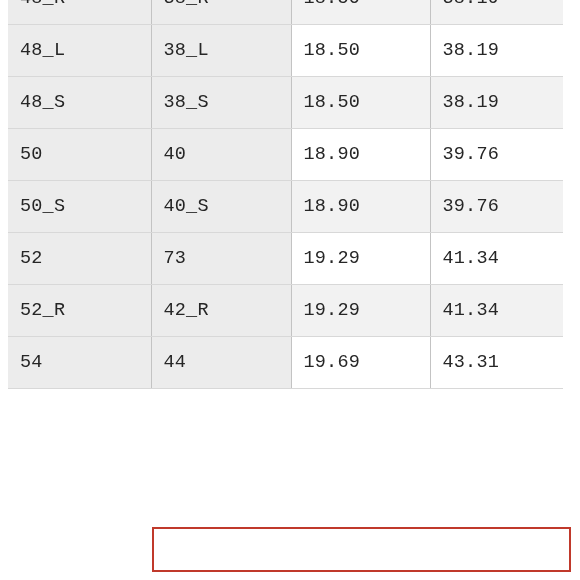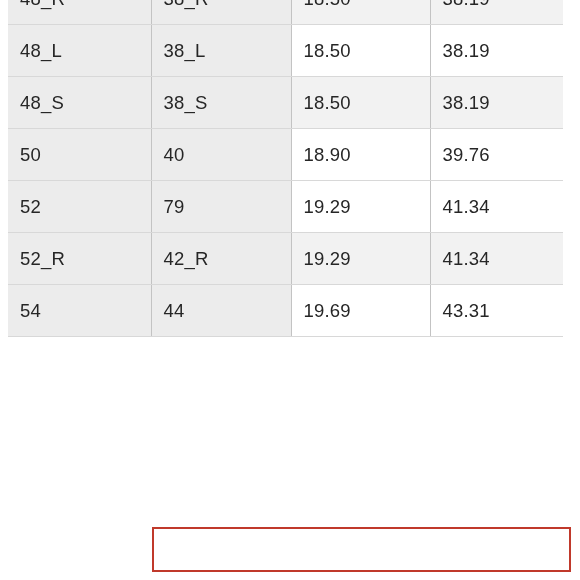--- a/index.html
+++ b/index.html
@@ -14,20 +14,21 @@
     font-family: "Liberation Sans", "DejaVu Sans", sans-serif;
     -webkit-font-smoothing: antialiased;
   }
 
   #page {
     position: relative;
     width: 580px;
     height: 580px;
     background: #ffffff;
     overflow: hidden;
+    font-family: Liberation Mono, monospace;
   }
 
   
   #table-wrap {
     position: absolute;
     left: 8px;
     top: -28px;           
     width: 555px;
   }
 
@@ -119,23 +120,29 @@
             <td class="label-col">38_S</td>
             <td class="value-col">18.50</td>
             <td class="value-col col-last">38.19</td>
           </tr>
           <tr class="row-odd">
             <td class="label-col">50</td>
             <td class="label-col">40</td>
             <td class="value-col">18.90</td>
             <td class="value-col col-last">39.76</td>
           </tr>
+          <tr class="row-even">
+            <td class="label-col">50_S</td>
+            <td class="label-col">40_S</td>
+            <td class="value-col">18.90</td>
+            <td class="value-col col-last">39.76</td>
+          </tr>
           <tr class="row-odd">
             <td class="label-col">52</td>
-            <td class="label-col">79</td>
+            <td class="label-col">73</td>
             <td class="value-col">19.29</td>
             <td class="value-col col-last">41.34</td>
           </tr>
           <tr class="row-even">
             <td class="label-col">52_R</td>
             <td class="label-col">42_R</td>
             <td class="value-col">19.29</td>
             <td class="value-col col-last">41.34</td>
           </tr>
           <tr class="row-odd">

